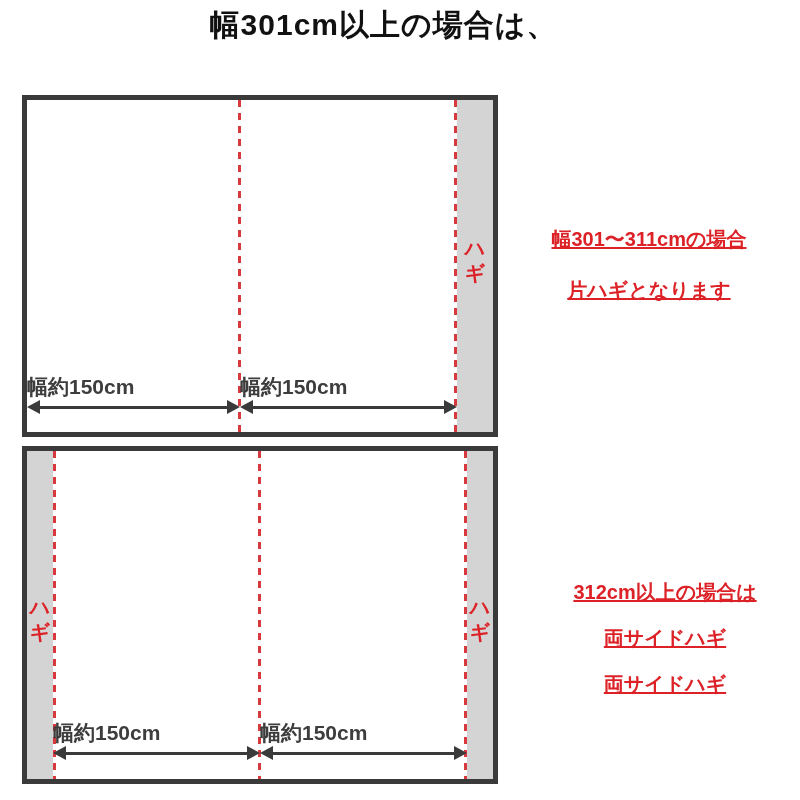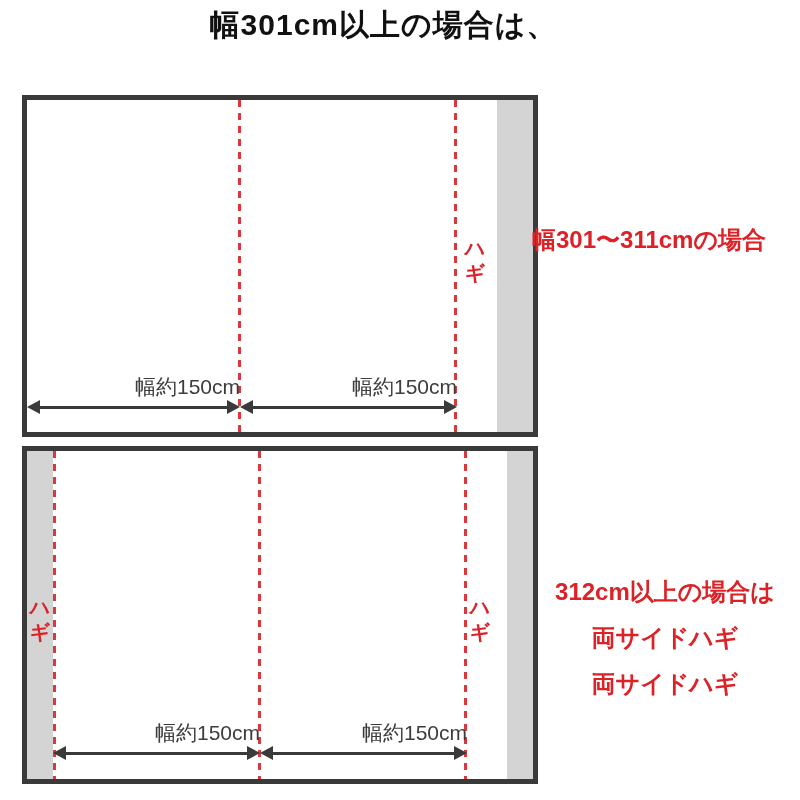--- a/index.html
+++ b/index.html
@@ -7,21 +7,21 @@
     position:relative;width:800px;height:800px;background:#ffffff;overflow:hidden;
     font-family:"Liberation Sans","DejaVu Sans",sans-serif;
   }
   
   .title{
     position:absolute;top:4px;left:0;width:767px;text-align:center;
     font-size:30px;font-weight:bold;line-height:42px;color:#111111;letter-spacing:1px;
   }
   
   .panel{
-    position:absolute;background:#ffffff;border:5px solid #3a3a3a;padding-left:40px;
+    position:absolute;background:#ffffff;border:5px solid #3a3a3a;
   }
   .panel-1{left:22px;top:95px;width:466px;height:332px;}
   .panel-2{left:22px;top:446px;width:466px;height:328px;}
   .strip{position:absolute;top:0;bottom:0;background:#d4d4d4;}
   .p1-strip-right{right:0;width:36px;}
   .p2-strip-left{left:0;width:26px;}
   .p2-strip-right{right:0;width:26px;}
   .vdash{
     position:absolute;top:0;bottom:0;width:3px;
     background:repeating-linear-gradient(to bottom,#d8393f 0px,#d8393f 7px,transparent 7px,transparent 13px);
@@ -53,33 +53,33 @@
     border-top:7px solid transparent;border-bottom:7px solid transparent;border-left:13px solid #3a3a3a;
   }
   .p1-arrow{top:299px;}
   .p1-arrow-left{left:0;width:213px;}
   .p1-arrow-right{left:213px;width:217px;}
   .p2-arrow{top:294px;}
   .p2-arrow-left{left:26px;width:207px;}
   .p2-arrow-right{left:233px;width:207px;}
   
   .wlabel{
-    position:absolute;height:24px;line-height:24px;text-align:right;
-    font-size:21px;font-weight:normal;color:#3d3d3d;
+    position:absolute;height:24px;line-height:24px;text-align:left;
+    font-size:21px;font-weight:bold;color:#3d3d3d;
   }
   .p1-label{top:275px;}
   .p1-label-left{left:0;width:213px;}
   .p1-label-right{left:213px;width:217px;}
   .p2-label{top:270px;}
   .p2-label-left{left:26px;width:207px;}
   .p2-label-right{left:233px;width:207px;}
   
   .note{
     position:absolute;left:498px;width:302px;text-align:center;
-    color:#dc2127;font-weight:bold;font-size:24px;
+    color:#dc2127;font-weight:bold;font-size:20px;text-decoration:underline;
   }
   .note-1{top:214px;line-height:51px;}
   .note-2{top:569px;line-height:46px;margin-left:16px;}
 </style>
 </head>
 <body>
 
 <div class="stage">
 
   <div class="title">
@@ -92,20 +92,21 @@
     <div class="vdash p1-dash-right"></div>
     <span class="hagi p1-hagi">ハギ</span>
     <div class="arrow p1-arrow p1-arrow-left"></div>
     <div class="arrow p1-arrow p1-arrow-right"></div>
     <div class="wlabel p1-label p1-label-left">幅約150cm</div>
     <div class="wlabel p1-label p1-label-right">幅約150cm</div>
   </div>
 
   <div class="note note-1">
     <div>幅301〜311cmの場合</div>
+    <div>片ハギとなります</div>
   </div>
 
   <div class="panel panel-2">
     <div class="strip p2-strip-left"></div>
     <div class="strip p2-strip-right"></div>
     <div class="vdash p2-dash-left"></div>
     <div class="vdash p2-dash-center"></div>
     <div class="vdash p2-dash-right"></div>
     <span class="hagi p2-hagi-left">ハギ</span>
     <span class="hagi p2-hagi-right">ハギ</span>

